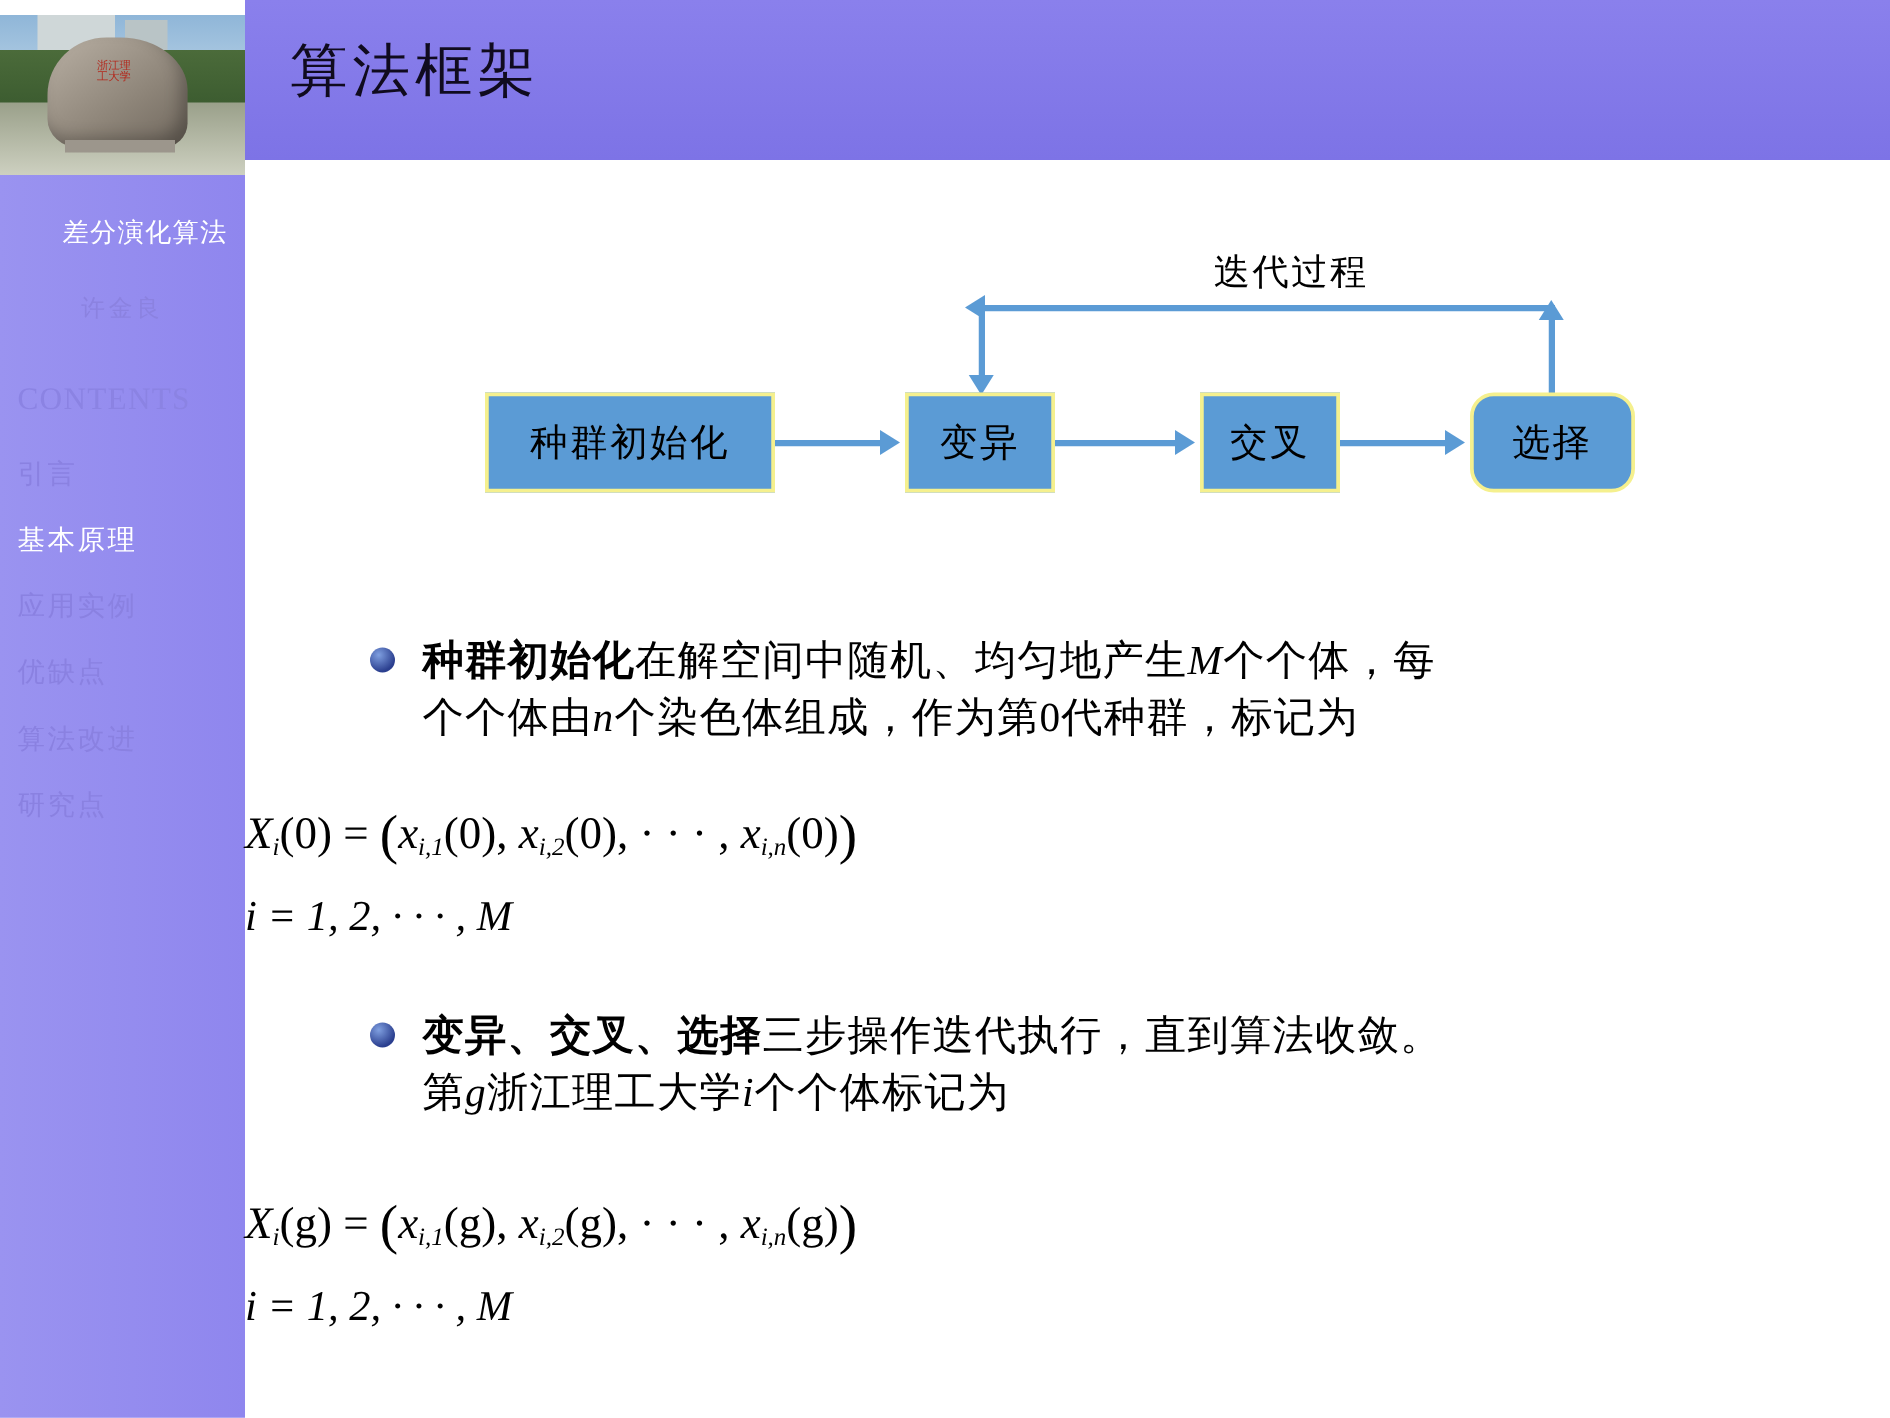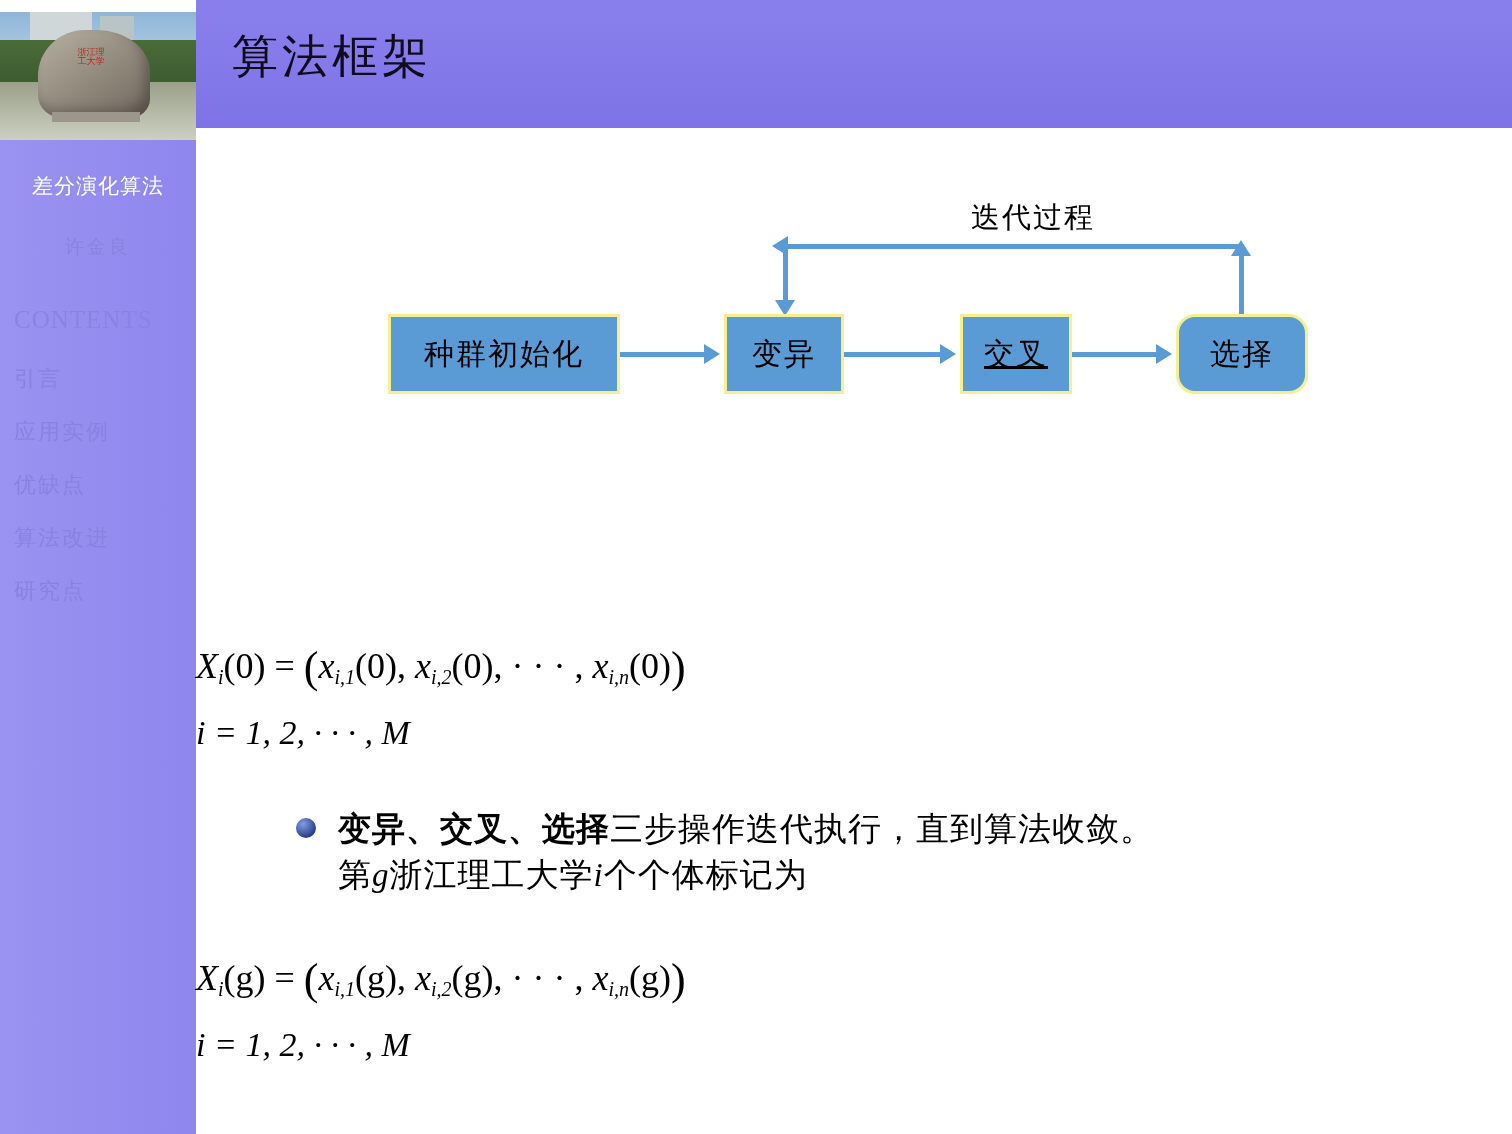--- a/index.html
+++ b/index.html
@@ -97,20 +97,21 @@
   .sidebar-title {
     position: absolute;
     left: 0;
     top: 160px;
     width: 196px;
     text-align: center;
     color: #ffffff;
     font-size: 21px;
     font-family: "Liberation Sans", sans-serif;
     letter-spacing: 1px;
+    padding-left: 18px;
   }
   .sidebar-author {
     position: absolute;
     left: 0;
     top: 222px;
     width: 196px;
     text-align: center;
     color: #8b82e0;
     font-size: 19px;
     font-family: "Liberation Sans", sans-serif;
@@ -297,20 +298,21 @@
       <div class="photo-rock-text">浙江理工大学</div>
       <div class="photo-base"></div>
     </div>
 
     <div class="sidebar-title">差分演化算法</div>
     <div class="sidebar-author">许金良</div>
     <div class="sidebar-contents">CONTENTS</div>
 
     <div class="nav-list">
       <div class="nav-item">引言</div>
+      <div class="nav-item active">基本原理</div>
       <div class="nav-item">应用实例</div>
       <div class="nav-item">优缺点</div>
       <div class="nav-item">算法改进</div>
       <div class="nav-item">研究点</div>
     </div>
   </div>
 
   <div class="header">
     <div class="header-title">算法框架</div>
   </div>
@@ -326,33 +328,40 @@
       <div style="position:absolute; left:576px; top:108px; width:0; height:0; border-top:10px solid transparent; border-bottom:10px solid transparent; border-right:16px solid #5b9bd5;"></div>
 
       <div class="vline" style="left: 587px; top: 116px; height: 62px;"></div>
       <div class="arrow-head-down" style="left: 579px; top: 172px;"></div>
 
       <div class="vline" style="left: 1043px; top: 126px; height: 70px;"></div>
       <div class="arrow-head-up" style="left: 1035px; top: 112px;"></div>
 
       <div class="flow-box" style="left: 192px; top: 186px; width: 232px; height: 80px;">种群初始化</div>
       <div class="flow-box" style="left: 528px; top: 186px; width: 120px; height: 80px;">变异</div>
-      <div class="flow-box" style="left: 764px; top: 186px; width: 112px; height: 80px; text-decoration: underline;">交叉</div>
+      <div class="flow-box" style="left: 764px; top: 186px; width: 112px; height: 80px;">交叉</div>
       <div class="flow-box" style="left: 980px; top: 186px; width: 132px; height: 80px; border-radius: 19px;">选择</div>
 
       <div class="flow-arrow" style="left: 424px; top: 224px; width: 86px;"></div>
       <div class="arrow-head-right" style="left: 508px; top: 216px;"></div>
 
       <div class="flow-arrow" style="left: 648px; top: 224px; width: 98px;"></div>
       <div class="arrow-head-right" style="left: 744px; top: 216px;"></div>
 
       <div class="flow-arrow" style="left: 876px; top: 224px; width: 86px;"></div>
       <div class="arrow-head-right" style="left: 960px; top: 216px;"></div>
     </div>
 
+    <div class="bullet-block" style="top: 378px;">
+      <div class="bullet-dot"></div>
+      <div class="bullet-text">
+        <span class="bold-cn">种群初始化</span><span>在解空间中随机、均匀地产生</span><span class="mathit">M</span><span>个个体，每</span><br>
+        <span>个个体由</span><span class="mathit">n</span><span>个染色体组成，作为第0代种群，标记为</span>
+      </div>
+    </div>
 
     <div style="position:absolute; left:0; top:510px; width:1316px;" class="formula">
       <span class="mathit">X</span><span class="sub">i</span><span>(0) = </span><span class="big-paren">(</span><span class="mathit">x</span><span class="sub">i,1</span><span>(0), </span><span class="mathit">x</span><span class="sub">i,2</span><span>(0), · · · , </span><span class="mathit">x</span><span class="sub">i,n</span><span>(0)</span><span class="big-paren">)</span>
       <div class="mathit" style="font-size:34px;">i = 1, 2, · · · , M</div>
     </div>
 
     <div class="bullet-block" style="top: 678px;">
       <div class="bullet-dot"></div>
       <div class="bullet-text">
         <span class="bold-cn">变异、交叉、选择</span><span>三步操作迭代执行，直到算法收敛。</span><br>

